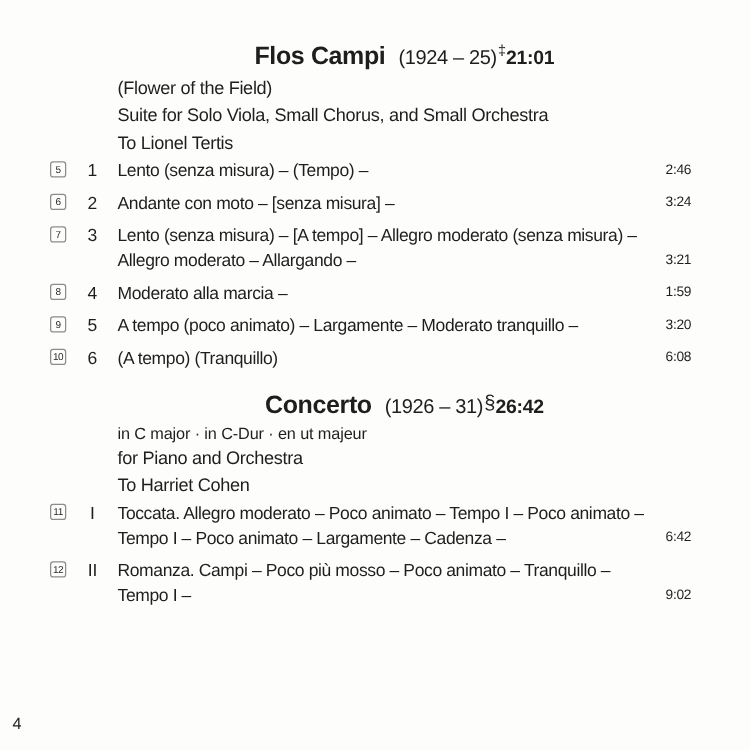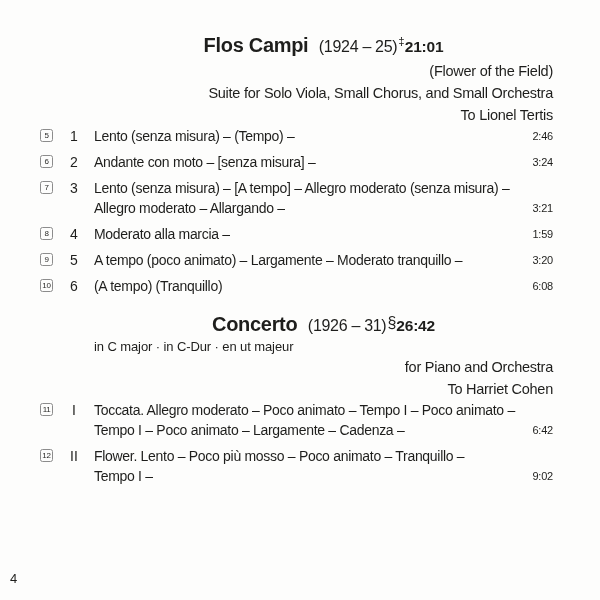--- a/index.html
+++ b/index.html
@@ -51,21 +51,20 @@
   .work-duration {
     font-size: 15.5px;
     font-weight: bold;
     letter-spacing: -0.2px;
   }
   .work-sub {
     padding-left: 54px;
     font-size: 14.5px;
     line-height: 22px;
     letter-spacing: -0.25px;
-    text-align: right;
   }
   .key-line {
     padding-left: 54px;
     font-size: 13px;
     line-height: 18px;
     letter-spacing: -0.1px;
   }
   .tracklist { margin-top: 0; }
   .track {
     display: grid;
@@ -211,21 +210,21 @@
           <div>Toccata. Allegro moderato – Poco animato – Tempo I – Poco animato –</div>
           <div>Tempo I – Poco animato – Largamente – Cadenza –</div>
         </div>
         <span class="track-time">6:42</span>
       </div>
 
       <div class="track">
         <span class="track-box">12</span>
         <span class="track-num">II</span>
         <div class="track-text">
-          <div>Flower. Lento – Poco più mosso – Poco animato – Tranquillo –</div>
+          <div>Romanza. Campi – Poco più mosso – Poco animato – Tranquillo –</div>
           <div>Tempo I –</div>
         </div>
         <span class="track-time">9:02</span>
       </div>
 
     </div>
   </section>
 
   <div class="page-num">4</div>
 

